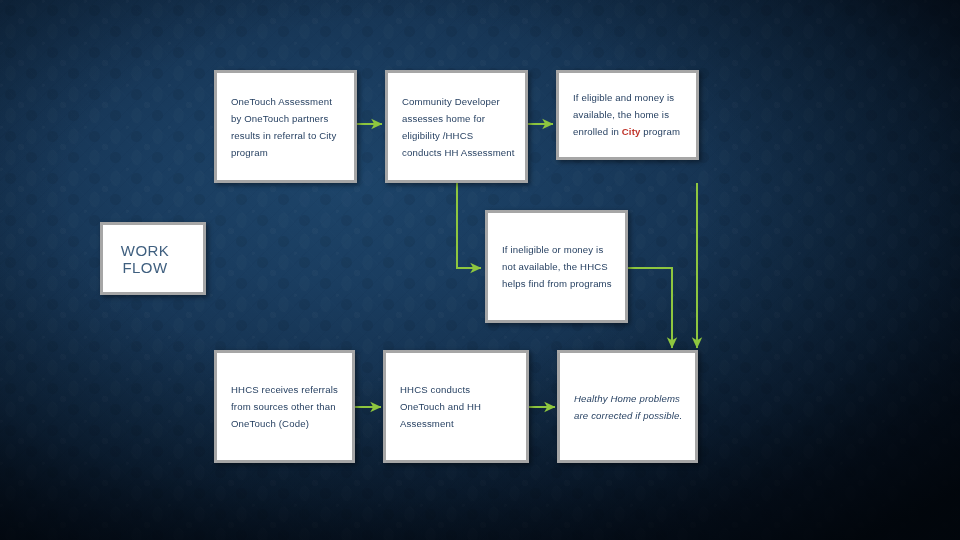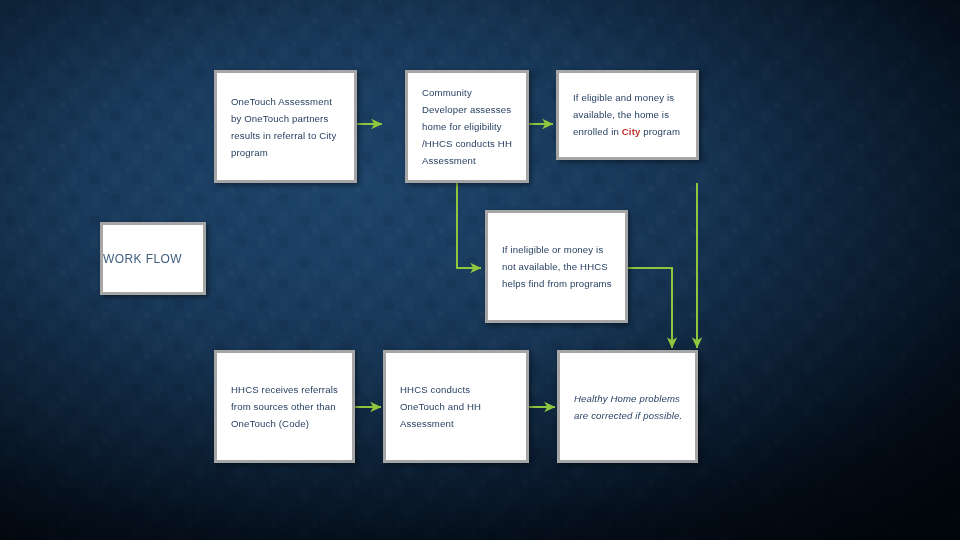--- a/index.html
+++ b/index.html
@@ -85,22 +85,23 @@
   .accent-red {
     color: #c0342b;
     font-weight: bold;
   }
   .workflow-text {
     position: absolute;
     left: 0;
     right: 16px;
     top: 50%;
     transform: translateY(-50%);
+    text-align: center;
     color: #3f5f7f;
-    font-size: 12px;
+    font-size: 15px;
     letter-spacing: 0.4px;
   }
 
   
   .conn-svg {
     position: absolute;
     inset: 0;
     width: 960px;
     height: 540px;
     pointer-events: none;
@@ -148,21 +149,21 @@
 
     <g>
       <line x1="529" y1="407" x2="555" y2="407" stroke="#8ec63f" stroke-width="2" marker-end="url(#ah)"></line>
     </g>
   </svg>
 
   <div class="box" style="left:214px; top:70px; width:143px; height:113px;">
     <div class="box-text vcenter">OneTouch Assessment by OneTouch partners results in referral to City program</div>
   </div>
 
-  <div class="box" style="left:405px; top:70px; width:124px; height:113px;">
+  <div class="box" style="left:385px; top:70px; width:143px; height:113px;">
     <div class="box-text vcenter">Community Developer assesses home for eligibility /HHCS conducts HH Assessment</div>
   </div>
 
   <div class="box" style="left:556px; top:70px; width:143px; height:90px;">
     <div class="box-text vcenter"><span>If eligible and money is available, the home is enrolled in </span><span class="accent-red">City</span><span> program</span></div>
   </div>
 
   <div class="box" style="left:100px; top:222px; width:106px; height:73px;">
     <div class="workflow-text">WORK FLOW</div>
   </div>

